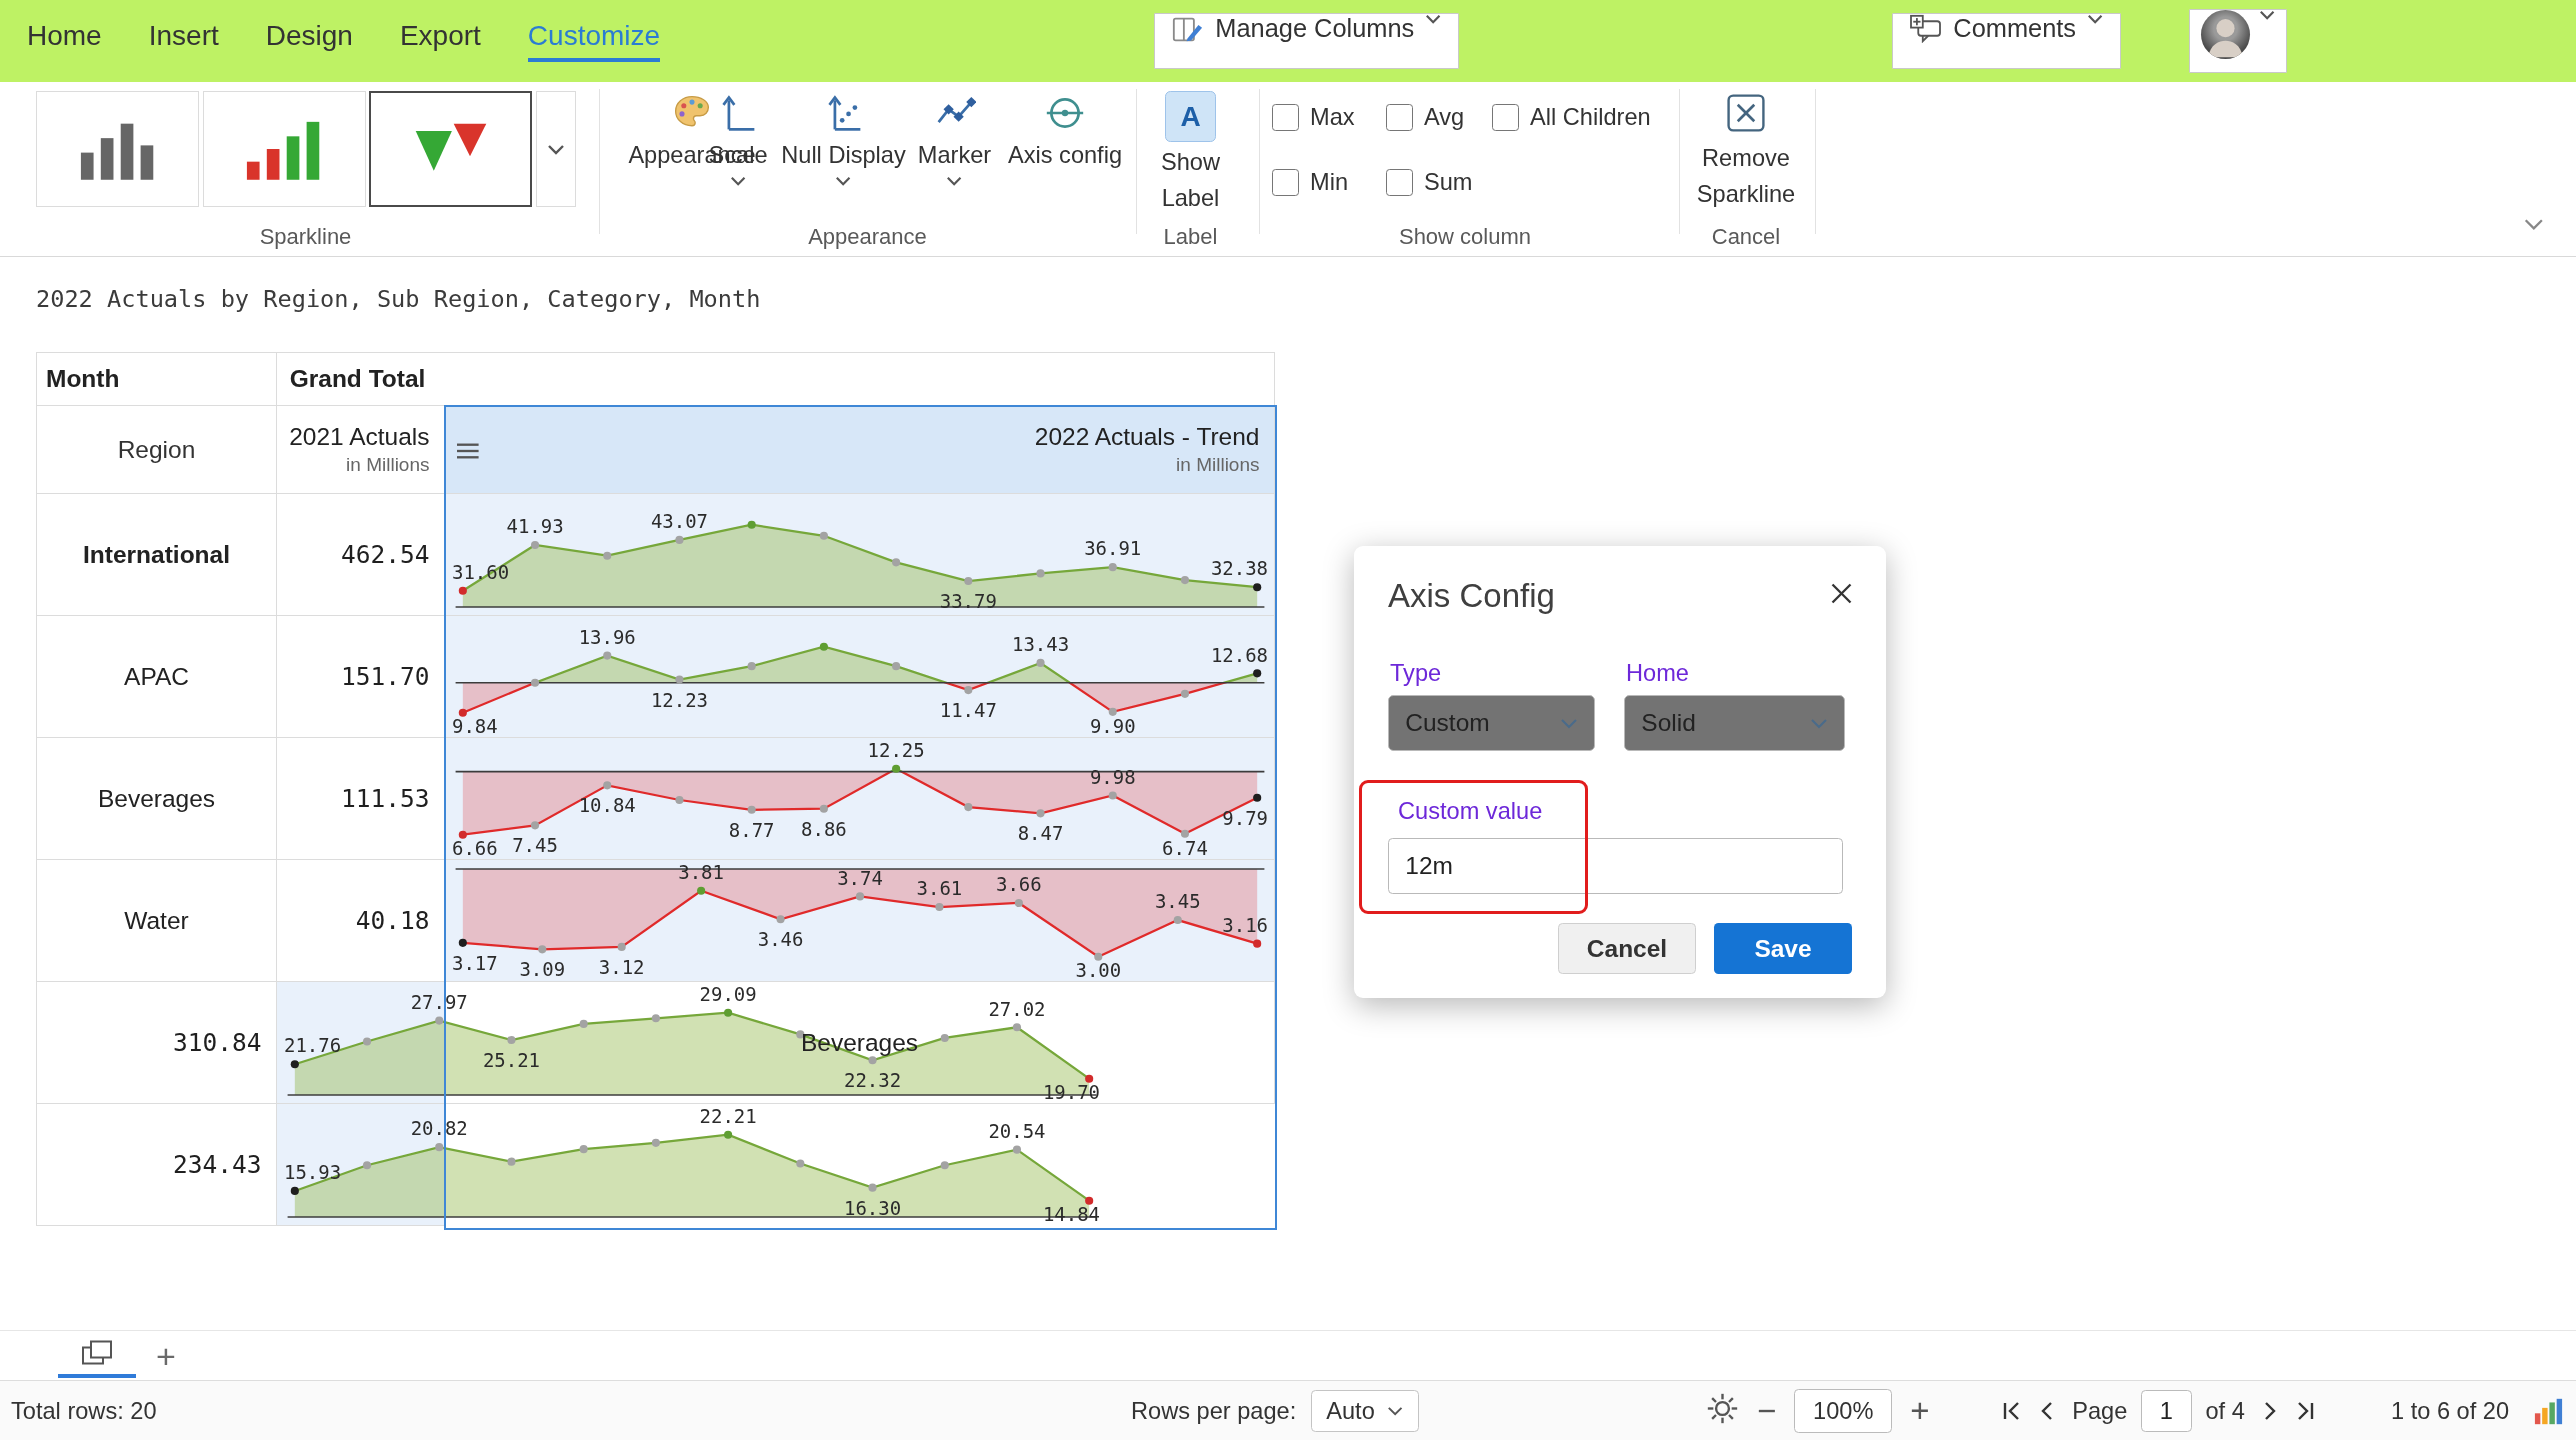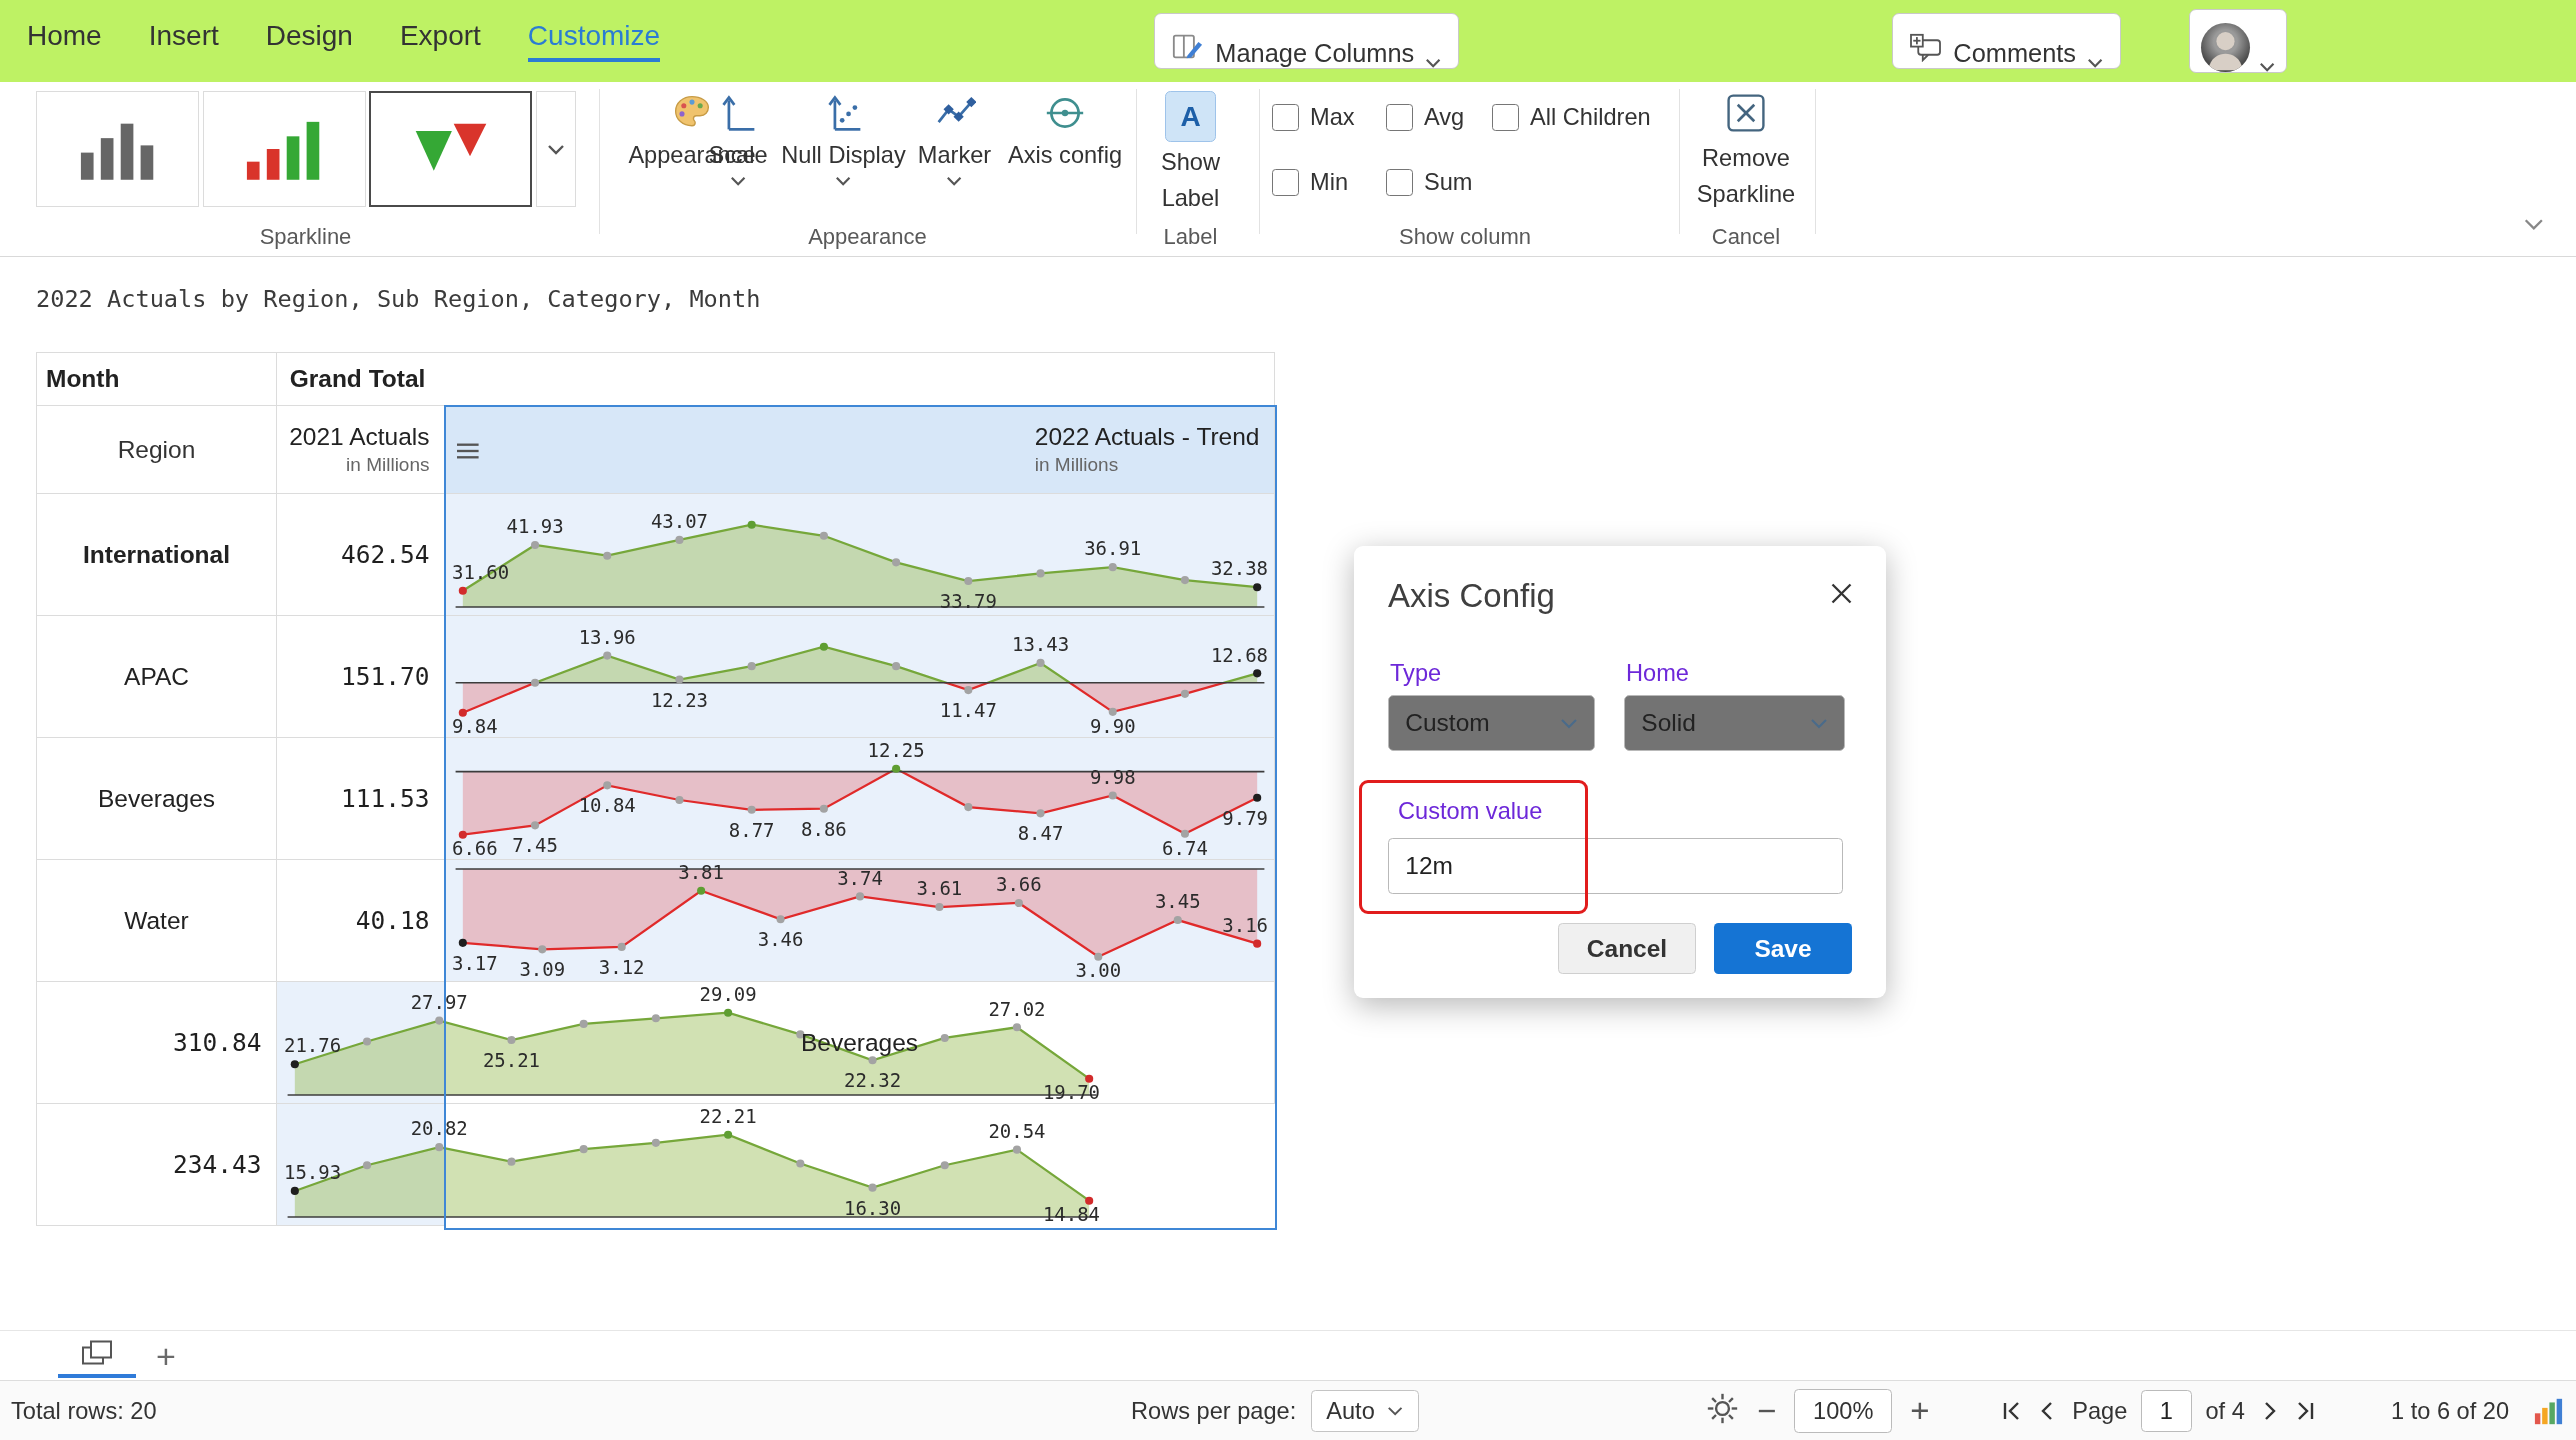--- a/index.html
+++ b/index.html
@@ -4,21 +4,21 @@
 <style>
   * { margin:0; padding:0; box-sizing:border-box; }
   html,body { width:2576px; height:1441px; }
   body { font-family:"Liberation Sans", sans-serif; background:#fff; position:relative; overflow:hidden; color:#333; }
 
   
   .topbar { position:absolute; left:0; top:0; width:100%; height:82px; background:#bef264; }
   .menu { position:absolute; left:27px; top:0; height:82px; display:flex; align-items:center; gap:47px; }
   .menu .item { font-size:28px; color:#333; cursor:pointer; padding-bottom:5.4px; border-bottom:4.5px solid transparent; }
   .menu .item.active { color:#2b7cd3; border-bottom-color:#2b7cd3; }
-  .tbtn { position:absolute; top:12.7px; height:56px; display:flex; align-items:flex-end; gap:11px; border:1.4px solid #c9c9c9; border-radius:7px; background:#fff; padding:0 16.3px; font-size:25.4px; color:#333; cursor:pointer; }
+  .tbtn { position:absolute; top:12.7px; height:56px; display:flex; align-items:flex-start; gap:11px; border:1.4px solid #c9c9c9; border-radius:1px; background:#fff; padding:0 16.3px; font-size:25.4px; color:#333; cursor:pointer; }
   .btn-manage { left:1154px; }
   .btn-comments { left:1892px; }
   .btn-avatar { left:2189px; width:98px; top:9px; height:64px; justify-content:center; gap:9px; padding:0 9px; }
   .avatar-circle { width:49px; height:49px; border-radius:50%; background:radial-gradient(circle at 50% 38%, #9a9a9a 0 30%, #4a4a4a 70%); overflow:hidden; position:relative; }
   .avatar-circle svg { position:absolute; left:0; top:0; }
   .chev { display:inline-block; }
 
   
   .ribbon { position:absolute; left:0; top:82px; width:100%; height:175px; background:#fff; border-bottom:0.9px solid #d9d9d9; }
   .gallery { position:absolute; left:36px; top:9px; height:118px; display:flex; }
@@ -45,21 +45,21 @@
   .c-h2 { height:88px; }
   .c-row { height:122px; }
   .month { display:flex; align-items:center; padding-left:9px; font-size:24.5px; font-weight:bold; color:#222; }
   .gt { grid-column:2/4; display:flex; align-items:center; padding-left:12.7px; font-size:24.5px; font-weight:bold; color:#222; }
   .region { display:flex; align-items:center; justify-content:center; font-size:24.5px; color:#333; }
   .valhead { display:flex; flex-direction:column; align-items:flex-end; justify-content:center; padding-right:14.5px; }
   .vh-title { font-size:24.5px; color:#222; }
   .vh-sub { font-size:19px; color:#666; margin-top:3.6px; }
   .sparkhead { background:#d7e7f8; position:relative; display:flex; align-items:center; }
   .sparkhead .hamburger { position:absolute; left:11px; top:36px; }
-  .sparkhead .vh-wrap { margin-left:auto; padding-right:14.5px; text-align:left; }
+  .sparkhead .vh-wrap { margin-left:auto; padding-right:14.5px; text-align:right; }
   .rowlab { display:flex; align-items:center; justify-content:center; font-size:24.5px; color:#222; }
   .rowlab.bold { font-weight:bold; }
   .val { font-family:"DejaVu Sans Mono", monospace; font-size:24.5px; color:#1f1f1f; display:flex; align-items:center; justify-content:flex-end; padding-right:14.5px; }
   .sparkcell { background:#e9f1fb; }
   .sparkcell svg { display:block; }
   .spark-sel { position:absolute; left:444px; top:405px; width:833px; height:825px; border:2.7px solid #3f87d6; pointer-events:none; z-index:3; }
 
   
   .dialog { position:absolute; left:1354px; top:546px; width:532px; height:452px; background:#fff; border-radius:9px; box-shadow:0 7.3px 31px rgba(0,0,0,0.28); z-index:10; }
   .dlg-title { position:absolute; left:34px; top:31px; font-size:33px; color:#3f3f3f; }

